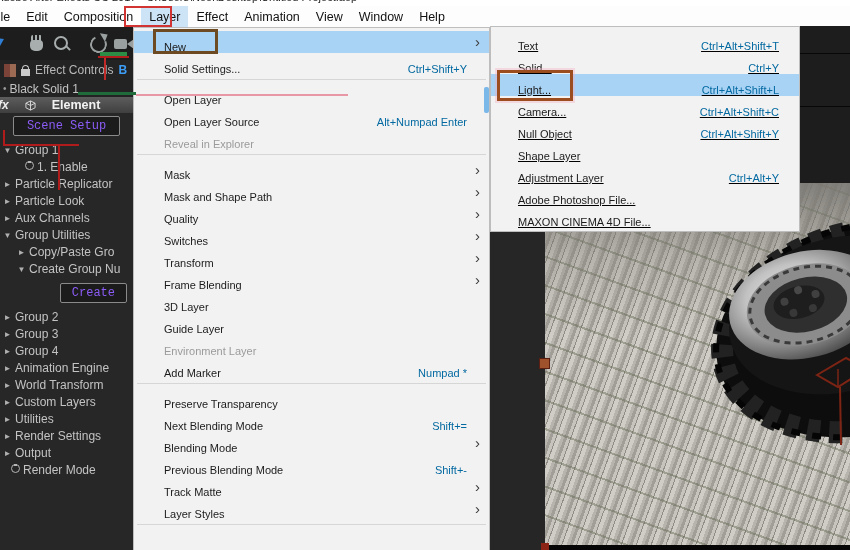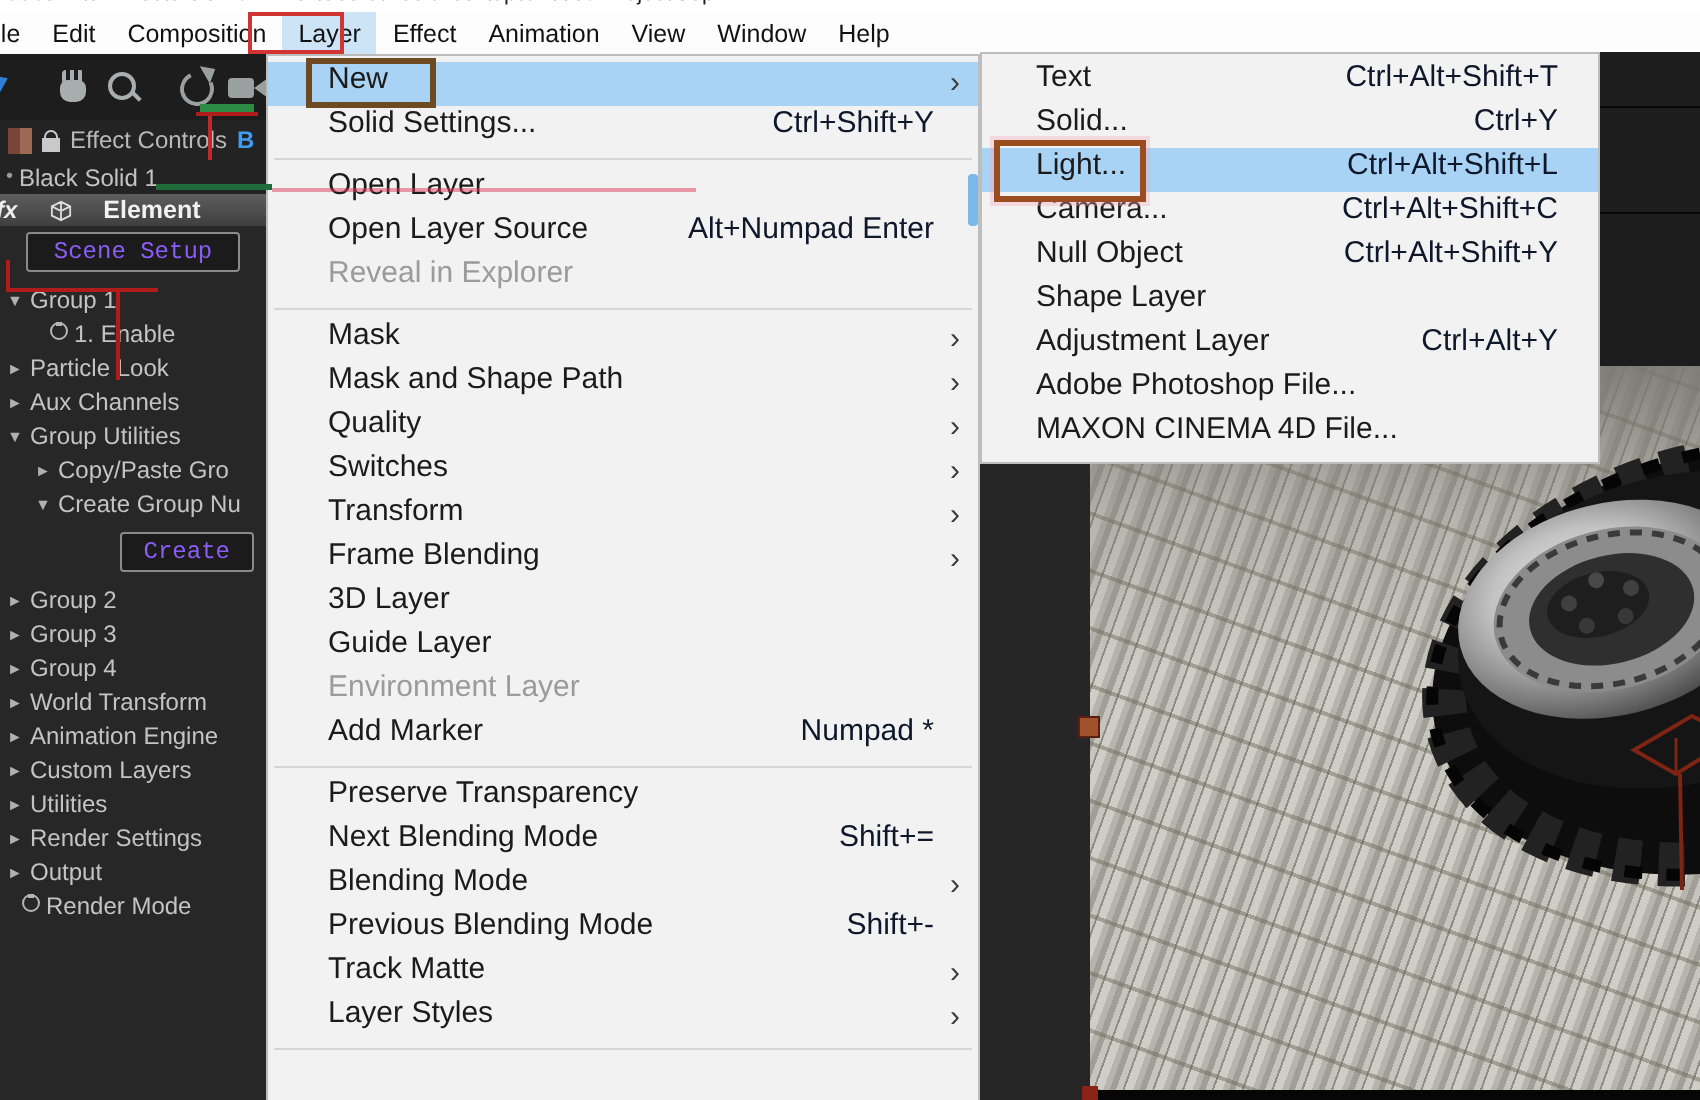--- a/index.html
+++ b/index.html
@@ -65,23 +65,23 @@
       repeating-linear-gradient(20deg,rgba(100,105,82,.45) 0 2px,rgba(0,0,0,0) 2px 27px),
       repeating-linear-gradient(110deg,#cfcdc5 0 4px,#b6b4ac 4px 7px,#a09e96 7px 10px,#c6c4bc 10px 13px,#8f8d86 13px 14px);}
   #vpbottom{position:absolute;left:545px;top:544px;width:305px;height:6px;background:#060606;}
   .tire{position:absolute;left:130px;top:14px;}
   .gizmo{position:absolute;left:0;top:0;}
   
   #layermenu{position:absolute;left:133px;top:27px;width:357px;height:523px;background:#f2f2f2;
     border:1px solid #bdbdbd;border-bottom:none;box-sizing:border-box;overflow:hidden;padding-top:3px;}
   #newsubmenu{position:absolute;left:490px;top:26px;width:310px;height:206px;background:#f2f2f2;
     border:1px solid #bdbdbd;box-sizing:border-box;overflow:hidden;padding-top:3px;}
-  .mi{display:flex;align-items:flex-start;height:22px;padding:0 6px 0 30px;position:relative;font-size:15px;color:#1b1b1b;white-space:nowrap;}
+  .mi{display:flex;align-items:flex-end;height:22px;padding:0 6px 0 30px;position:relative;font-size:11px;color:#1b1b1b;white-space:nowrap;}
   #newsubmenu .mi{padding-left:27px;}
-  .mi .sc{margin-left:auto;padding-right:16px;color:#0f172a;}
+  .mi .sc{margin-left:auto;padding-right:16px;color:#0369a1;}
   #newsubmenu .mi .sc{padding-right:14px;}
   .mi.highlighted{background:#a9d3f5;}
   .mi.disabled .lbl{color:#9b9b9b;}
   .mi.has-sub::after{content:"›";position:absolute;right:9px;top:50%;transform:translateY(-52%);font-size:15px;color:#3c3c3c;}
   .mi.t-separator{height:1px;background:#d6d6d6;margin:4px 3px;padding:0;}
   
   .annot{position:absolute;pointer-events:none;}
   #an-layer{left:124px;top:6px;width:48px;height:21px;border:2px solid #d23333;box-sizing:border-box;z-index:20;}
   #an-new{left:153px;top:29px;width:65px;height:25px;border:3px solid #6e4a23;box-sizing:border-box;z-index:20;}
   #an-light{left:497px;top:70px;width:76px;height:31px;border:3px solid #9c4d1f;box-sizing:border-box;z-index:20;box-shadow:0 0 0 2px rgba(245,170,190,.35);}
@@ -89,21 +89,21 @@
   #an-green1{left:78px;top:92px;width:58px;height:3px;background:#1f6b3a;z-index:20;}
   #an-red1{left:136px;top:94px;width:212px;height:2px;background:rgba(220,60,90,.5);z-index:21;}
   #an-l1{left:3px;top:130px;width:2px;height:16px;background:#b01c1c;z-index:20;}
   #an-l2{left:3px;top:144px;width:76px;height:2px;background:#b01c1c;z-index:20;}
   #an-l3{left:58px;top:146px;width:2px;height:44px;background:#b01c1c;z-index:20;}
   #an-tb-green{left:100px;top:52px;width:27px;height:4px;background:#2c8c46;z-index:20;}
   #an-tb-red{left:98px;top:56px;width:31px;height:2px;background:#b01c1c;z-index:20;}
   #an-blue{left:484px;top:87px;width:5px;height:26px;background:#7ab8ea;border-radius:2px;z-index:21;}
   #an-sq1{left:539px;top:358px;width:11px;height:11px;background:#a0522d;border:1px solid #5b1f12;box-sizing:border-box;z-index:6;}
   #an-sq2{left:541px;top:543px;width:8px;height:7px;background:#8b2416;z-index:6;}
-  .z5{z-index:5;} .z8{z-index:8;} .z9{z-index:9;}
+  .z5{z-index:5;} .z8{z-index:8;} .z9{z-index:9;text-decoration:underline;}
 </style>
 </head>
 <body>
 
 <div id="stage">
 
   <div id="titlebar">
     <div class="tt">Adobe After Effects CC 2017 - C:\Users\Neel\Desktop\Untitled Project.aep</div>
   </div>
 
@@ -229,20 +229,24 @@
         <div class="ec-row arr-down g-top">
           <span class="glyph"></span>
           <span class="lbl">Group 1</span>
         </div>
 
         <div class="ec-row ind-1 icon-stopwatch">
           <span class="glyph"></span>
           <span class="lbl">1. Enable</span>
         </div>
 
+        <div class="ec-row arr-right">
+          <span class="glyph"></span>
+          <span class="lbl">Particle Replicator</span>
+        </div>
 
         <div class="ec-row arr-right">
           <span class="glyph"></span>
           <span class="lbl">Particle Look</span>
         </div>
 
         <div class="ec-row arr-right">
           <span class="glyph"></span>
           <span class="lbl">Aux Channels</span>
         </div>
@@ -278,26 +282,26 @@
         </div>
 
         <div class="ec-row arr-right">
           <span class="glyph"></span>
           <span class="lbl">Group 4</span>
         </div>
 
 
         <div class="ec-row arr-right">
           <span class="glyph"></span>
+          <span class="lbl">Animation Engine</span>
+        </div>
+
+        <div class="ec-row arr-right">
+          <span class="glyph"></span>
           <span class="lbl">World Transform</span>
-        </div>
-
-        <div class="ec-row arr-right">
-          <span class="glyph"></span>
-          <span class="lbl">Animation Engine</span>
         </div>
 
         <div class="ec-row arr-right">
           <span class="glyph"></span>
           <span class="lbl">Custom Layers</span>
         </div>
 
         <div class="ec-row arr-right">
           <span class="glyph"></span>
           <span class="lbl">Utilities</span>

